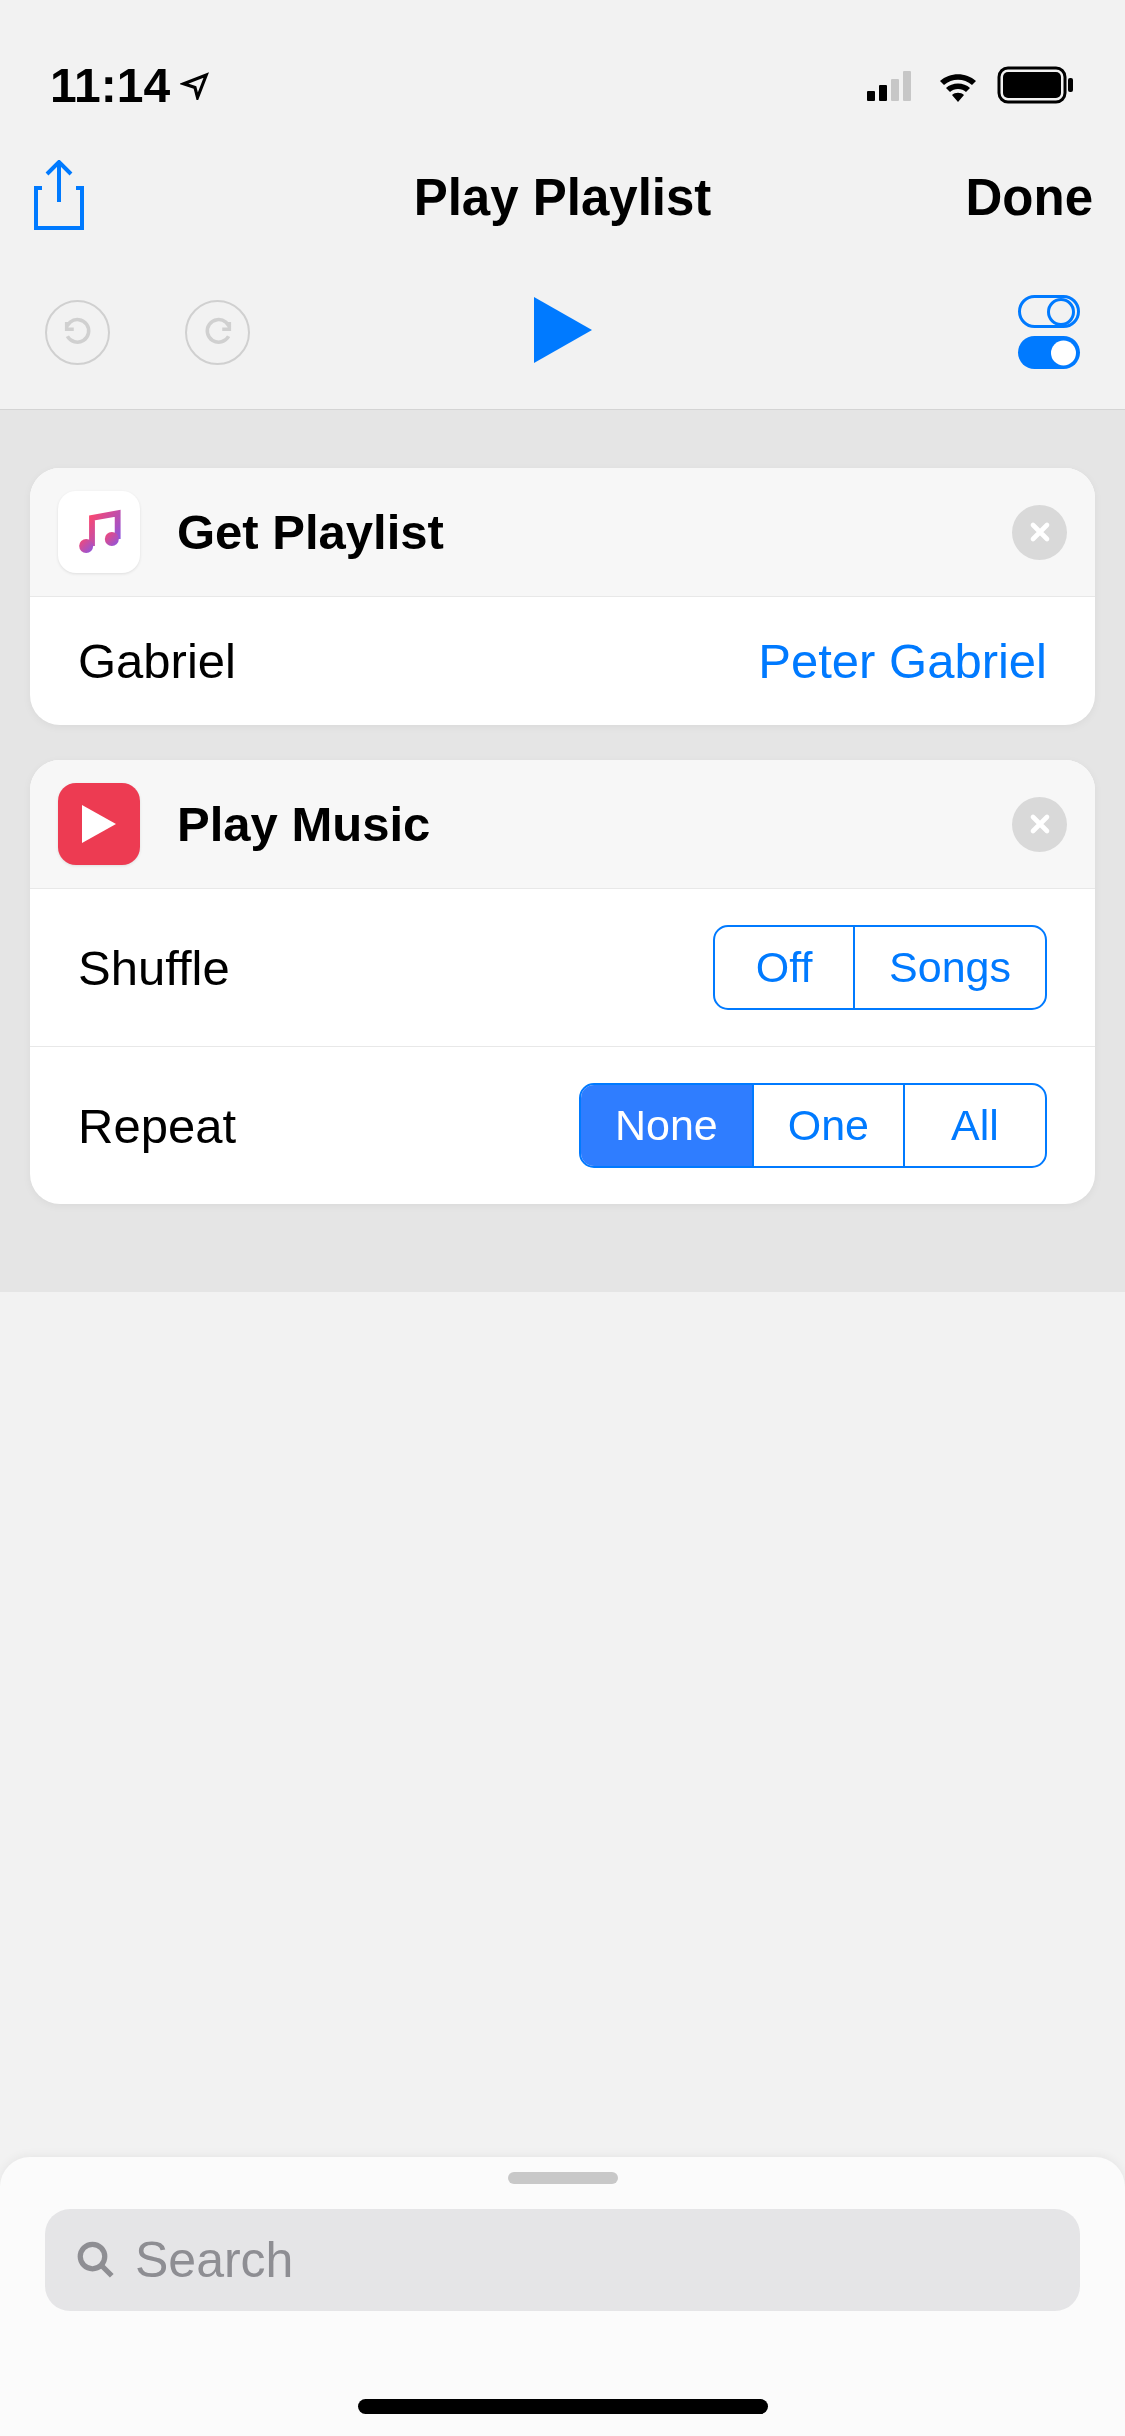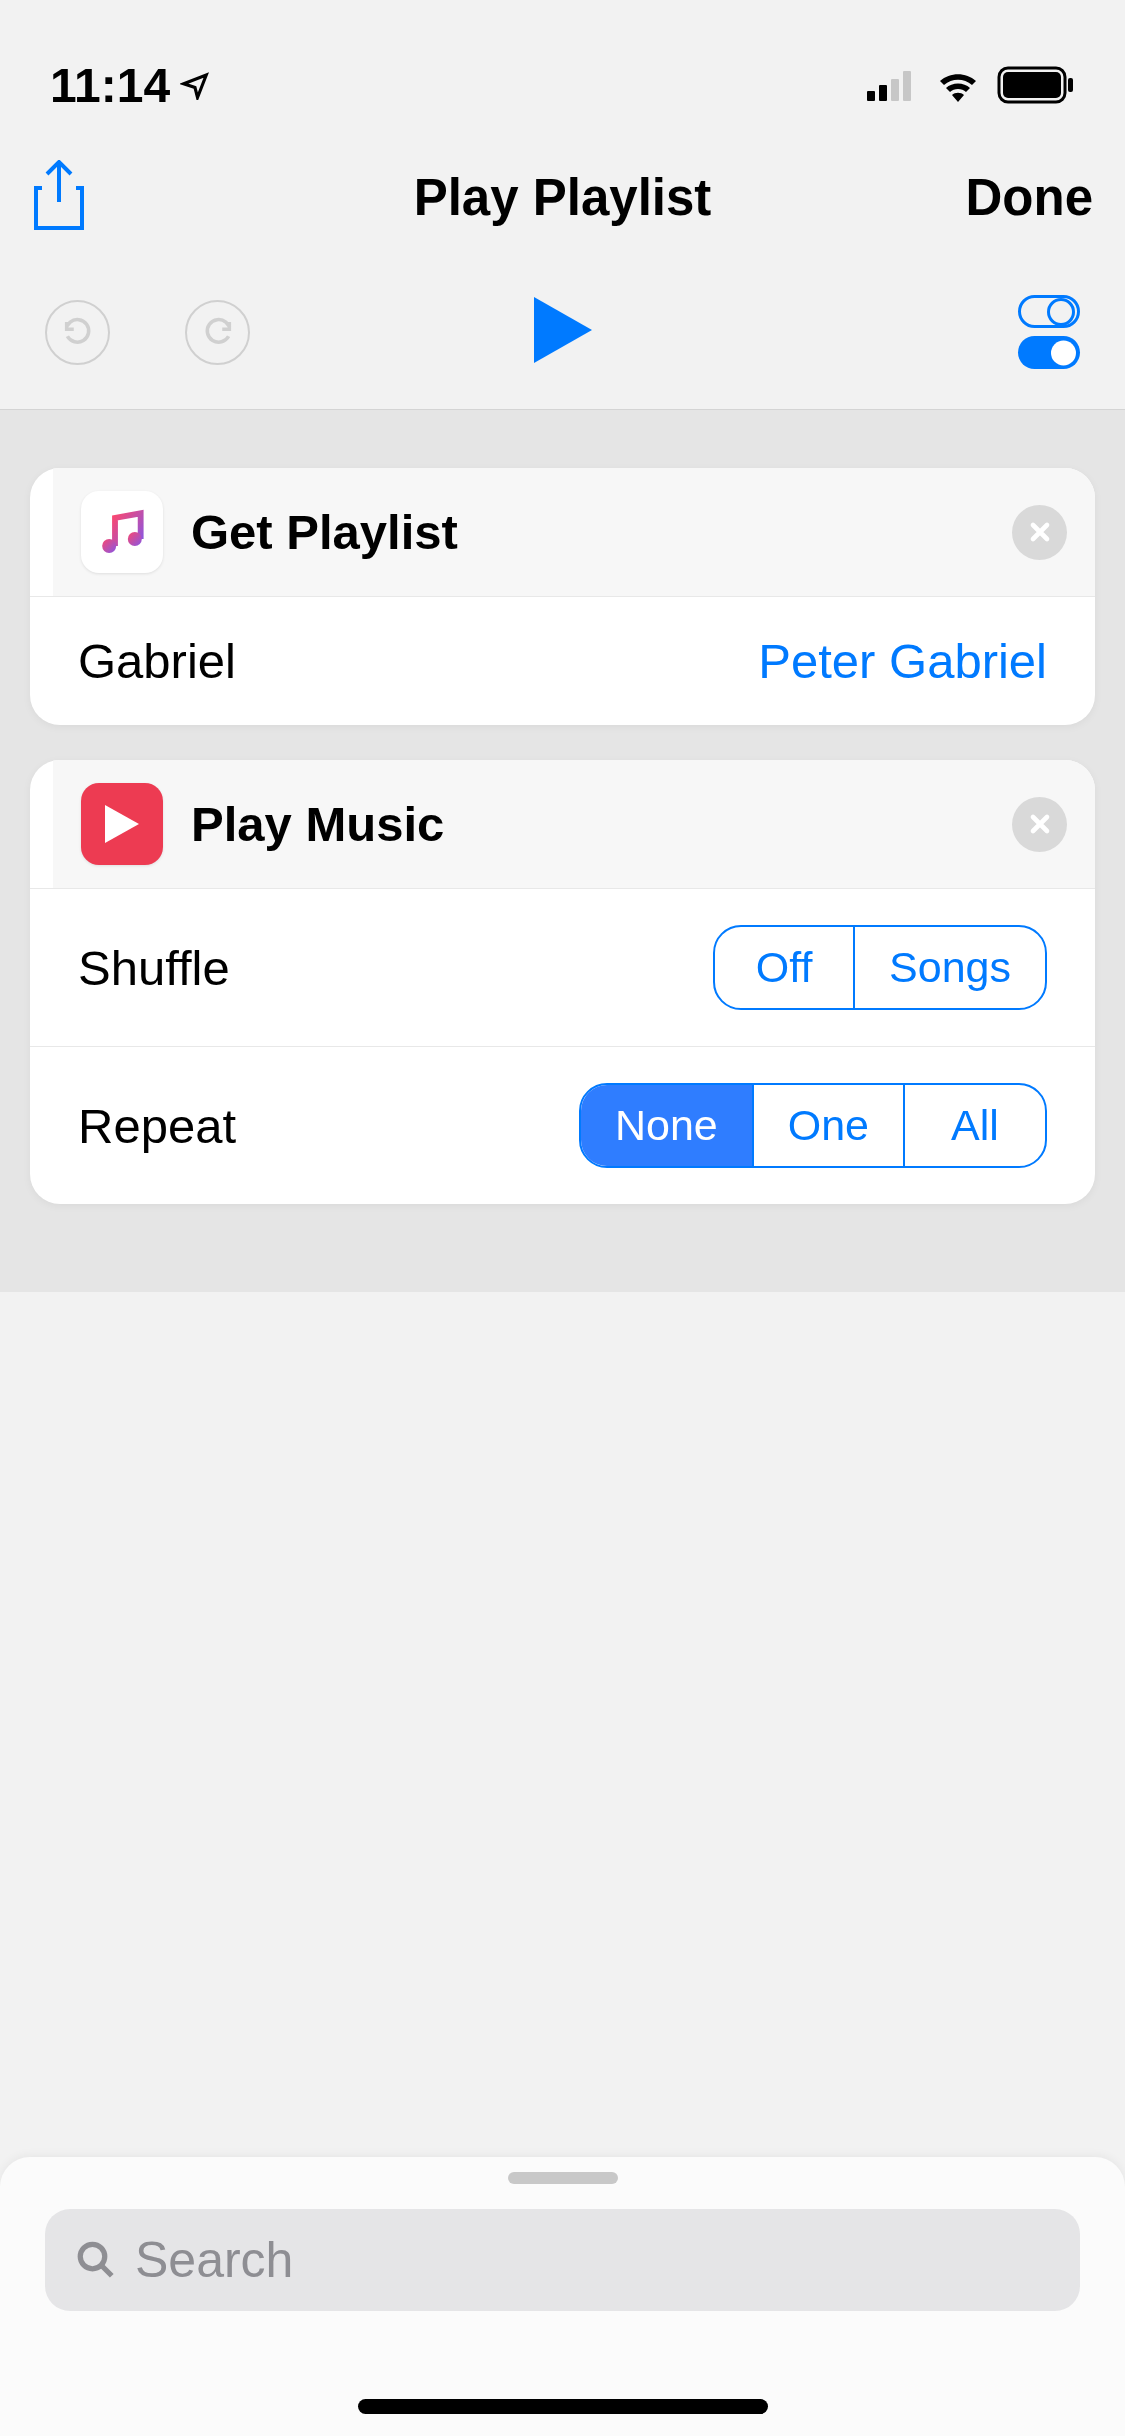--- a/index.html
+++ b/index.html
@@ -143,23 +143,22 @@
       border-radius: 30px;
       margin-bottom: 30px;
       overflow: hidden;
       box-shadow: 0 2px 8px rgba(0,0,0,0.05);
     }
     .card-header {
       display: flex;
       align-items: center;
       padding: 23px 28px;
       background: #f7f7f7;
-      gap: 28px;
+      gap: 37px;
       position: relative;
-      margin-left: 23px;
     }
     .card-icon {
       width: 82px;
       height: 82px;
       background: white;
       border-radius: 18px;
       display: flex;
       align-items: center;
       justify-content: center;
       box-shadow: 0 1px 3px rgba(0,0,0,0.1);
@@ -207,21 +206,21 @@
       margin-bottom: 0px;
       position: relative;
       z-index: -1;
       top: -15px;
     }
     
     
     .segmented {
       display: flex;
       border: 2.5px solid #007aff;
-      border-radius: 28px;
+      border-radius: 15px;
       overflow: hidden;
     }
     .segment {
       padding: 16px 34px;
       font-size: 43px;
       color: #007aff;
       border-right: 2px solid #007aff;
       text-align: center;
       min-width: 140px;
     }

